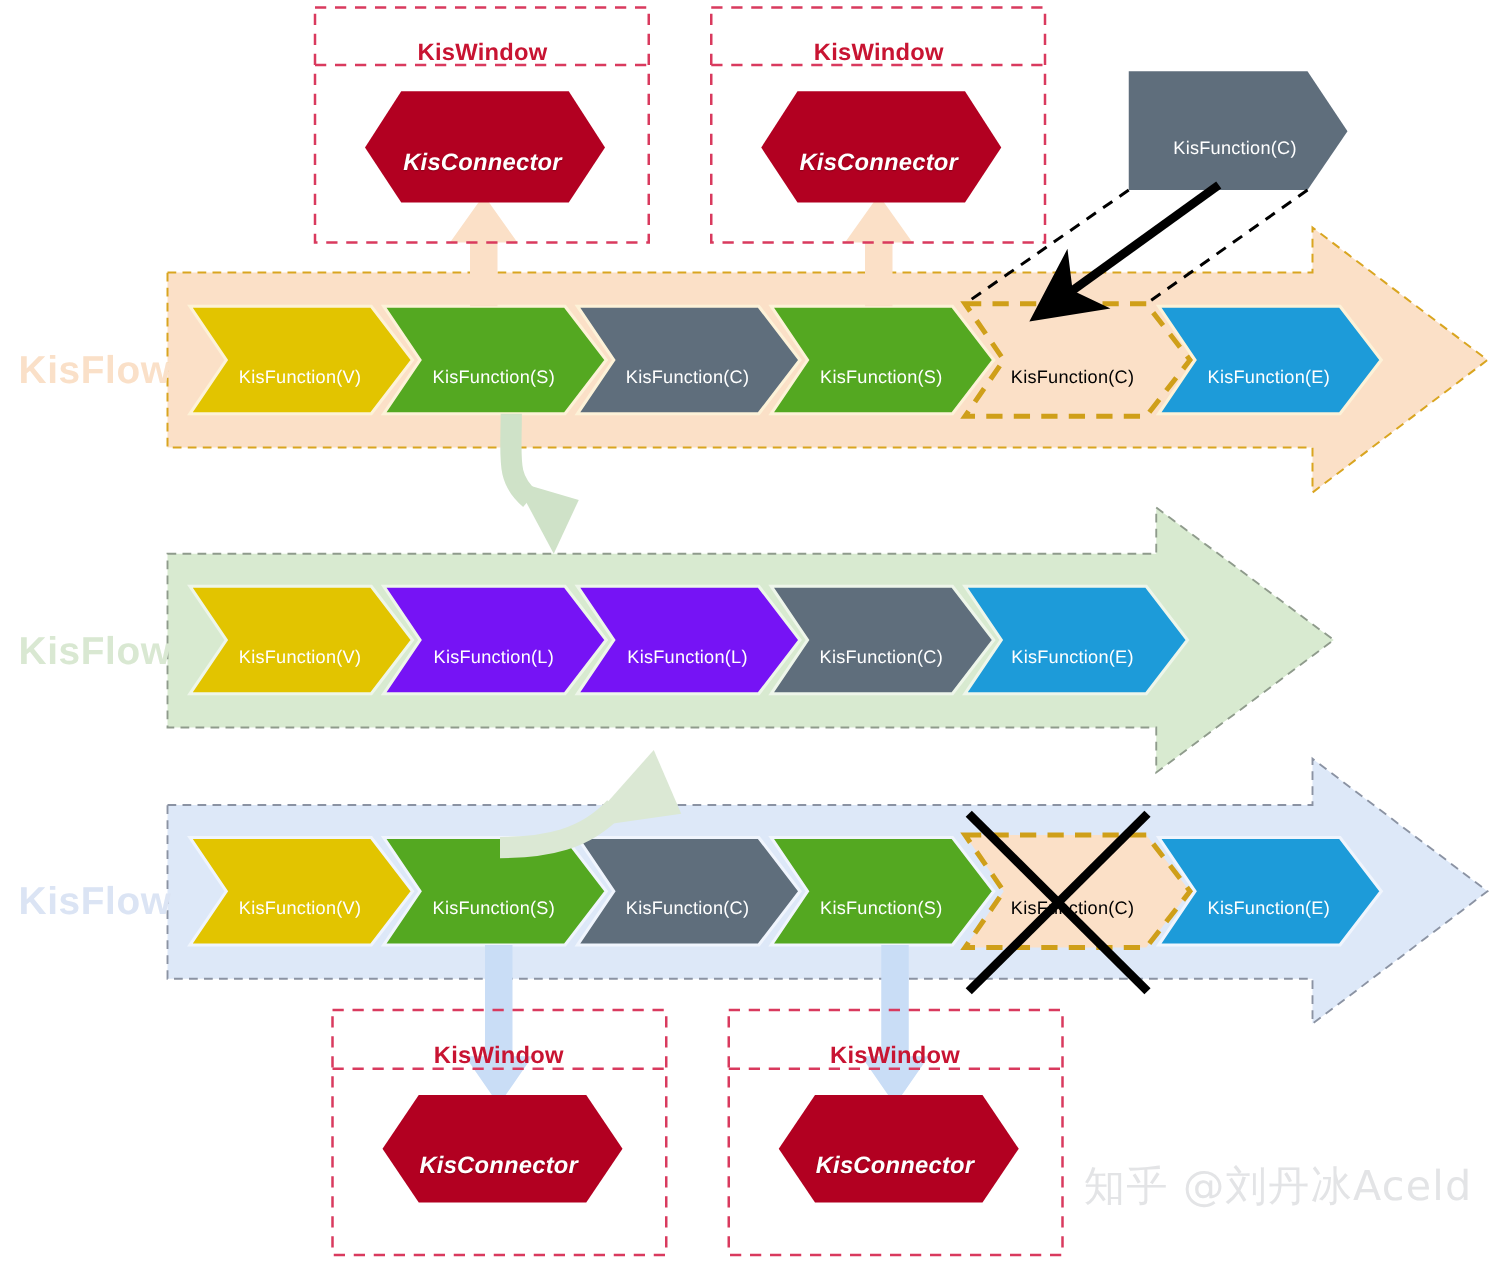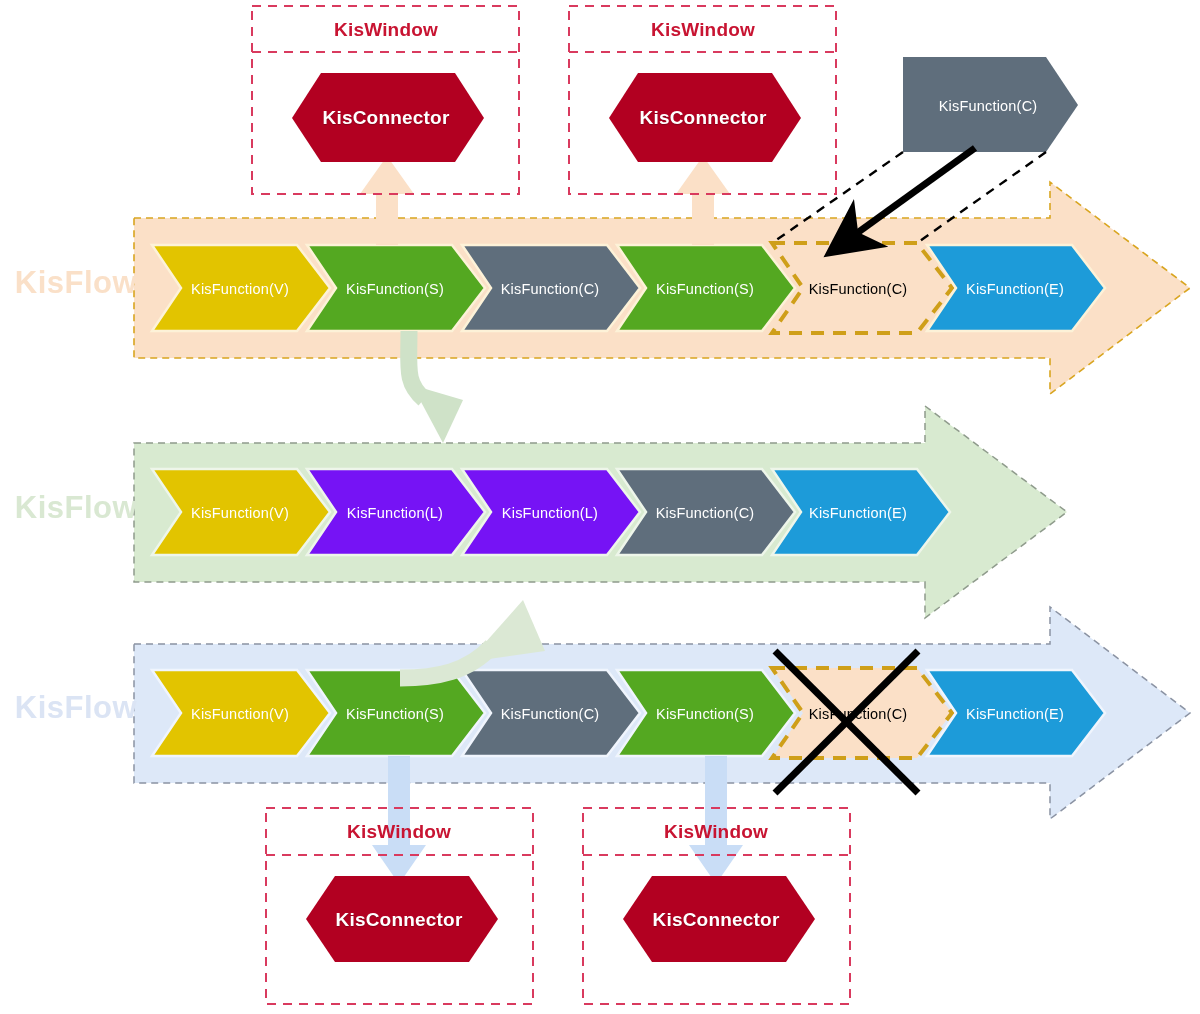--- a/index.html
+++ b/index.html
@@ -1,26 +1,26 @@
 <!DOCTYPE html>
 <html><head>
 <meta charset="utf-8">
 <style>
   html,body{margin:0;padding:0;background:#ffffff;}
   body{width:1200px;height:1014px;position:relative;overflow:hidden;
        font-family:"Liberation Sans","DejaVu Sans",sans-serif;}
   #stage{position:absolute;inset:0;width:1200px;height:1014px;}
   #svgroot{position:absolute;left:0;top:0;width:1200px;height:1014px;}
   .lbl{position:absolute;pointer-events:none;white-space:nowrap;
-       font-weight:bold;letter-spacing:.2px;}
+       font-weight:bold;letter-spacing:.2px;margin-top:13px;}
   .flow-word{font-size:31px;font-weight:bold;letter-spacing:.5px;}
   .fn-label{font-size:14.5px;font-weight:normal;}
   .win-title{font-size:19px;font-weight:bold;color:#c81432;}
   .conn-label{font-size:19px;font-weight:bold;color:#ffffff;
-              text-shadow:0 1px 1px rgba(0,0,0,.25);}
+              text-shadow:0 1px 1px rgba(0,0,0,.25);font-style:italic;}
   .watermark{position:absolute;right:22px;bottom:42px;font-size:33px;
              color:#e3e4e6;font-weight:500;letter-spacing:1px;
              font-family:"DejaVu Sans",sans-serif;}
   .ctr{transform:translate(-50%,-50%);}
 </style>
 </head>
 <body>
 
 <div id="stage">
 
@@ -132,13 +132,14 @@
   <div class="lbl win-title ctr" style="left:386px;top:30px;">KisWindow</div>
   <div class="lbl win-title ctr" style="left:703px;top:30px;">KisWindow</div>
   <div class="lbl win-title ctr" style="left:399px;top:832px;">KisWindow</div>
   <div class="lbl win-title ctr" style="left:716px;top:832px;">KisWindow</div>
 
   <div class="lbl conn-label ctr" style="left:386px;top:118px;">KisConnector</div>
   <div class="lbl conn-label ctr" style="left:703px;top:118px;">KisConnector</div>
   <div class="lbl conn-label ctr" style="left:399px;top:920px;">KisConnector</div>
   <div class="lbl conn-label ctr" style="left:716px;top:920px;">KisConnector</div>
 
+  <div class="watermark">知乎 @刘丹冰Aceld</div>
 </div>
 
 </body></html>

